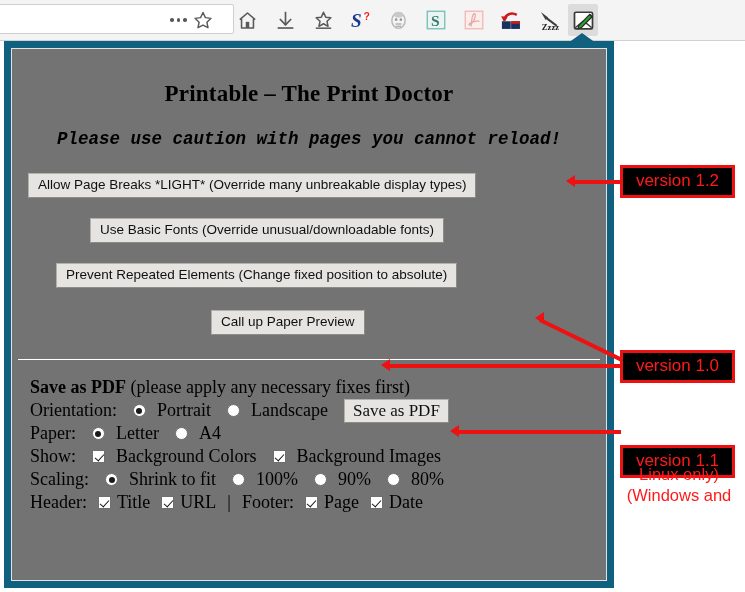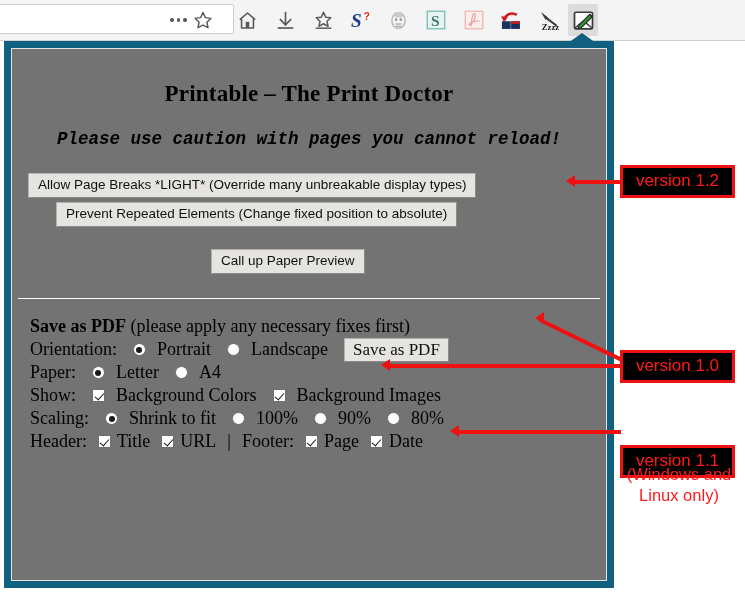--- a/index.html
+++ b/index.html
@@ -364,21 +364,24 @@
 
   <div class="panel">
     <div class="panel-inner">
 
       <div class="title">Printable – The Print Doctor</div>
       <div class="subtitle">Please use caution with pages you cannot reload!</div>
 
       <div class="btn-row" style="margin-top:24px; padding-left:16px;">
         <button class="btn">Allow Page Breaks *LIGHT* (Override many unbreakable display types)</button>
       </div>
-      <div class="btn-row" style="margin-top:4px; padding-left:44px;">
+      <div class="btn-row" style="margin-top:20px; padding-left:78px;">
+        <button class="btn">Use Basic Fonts (Override unusual/downloadable fonts)</button>
+      </div>
+      <div class="btn-row" style="margin-top:20px; padding-left:44px;">
         <button class="btn">Prevent Repeated Elements (Change fixed position to absolute)</button>
       </div>
       <div class="btn-row" style="margin-top:22px; padding-left:199px;">
         <button class="btn">Call up Paper Preview</button>
       </div>
 
       <div class="divider" style="margin-top:24px;"></div>
 
       <div class="pdf-block" style="margin-top:16px;">
 
@@ -480,17 +483,17 @@
   <div class="arrowhead" style="left:535px; top:312px; border-top:6px solid transparent; border-bottom:6px solid transparent; border-right:9px solid #ee1111;"></div>
   <div class="leader" style="left:386px; top:364px; width:235px; height:4px;"></div>
   <div class="arrowhead" style="left:381px; top:359px; border-top:6px solid transparent; border-bottom:6px solid transparent; border-right:9px solid #ee1111;"></div>
   <div class="anno" style="left:620px; top:350px; width:115px;">version 1.0</div>
 
   <div class="leader" style="left:455px; top:430px; width:166px; height:4px;"></div>
   <div class="arrowhead" style="left:450px; top:425px; border-top:6px solid transparent; border-bottom:6px solid transparent; border-right:9px solid #ee1111;"></div>
   <div class="anno" style="left:620px; top:417px; width:115px;margin-top:28px;">version 1.1</div>
 
   <div class="anno-note" style="left:618px; top:464px; width:122px;">
+    <div>Linux only)</div>
     <div>(Windows and</div>
-    <div>Linux only)</div>
   </div>
 
 </div>
 
 </body></html>

